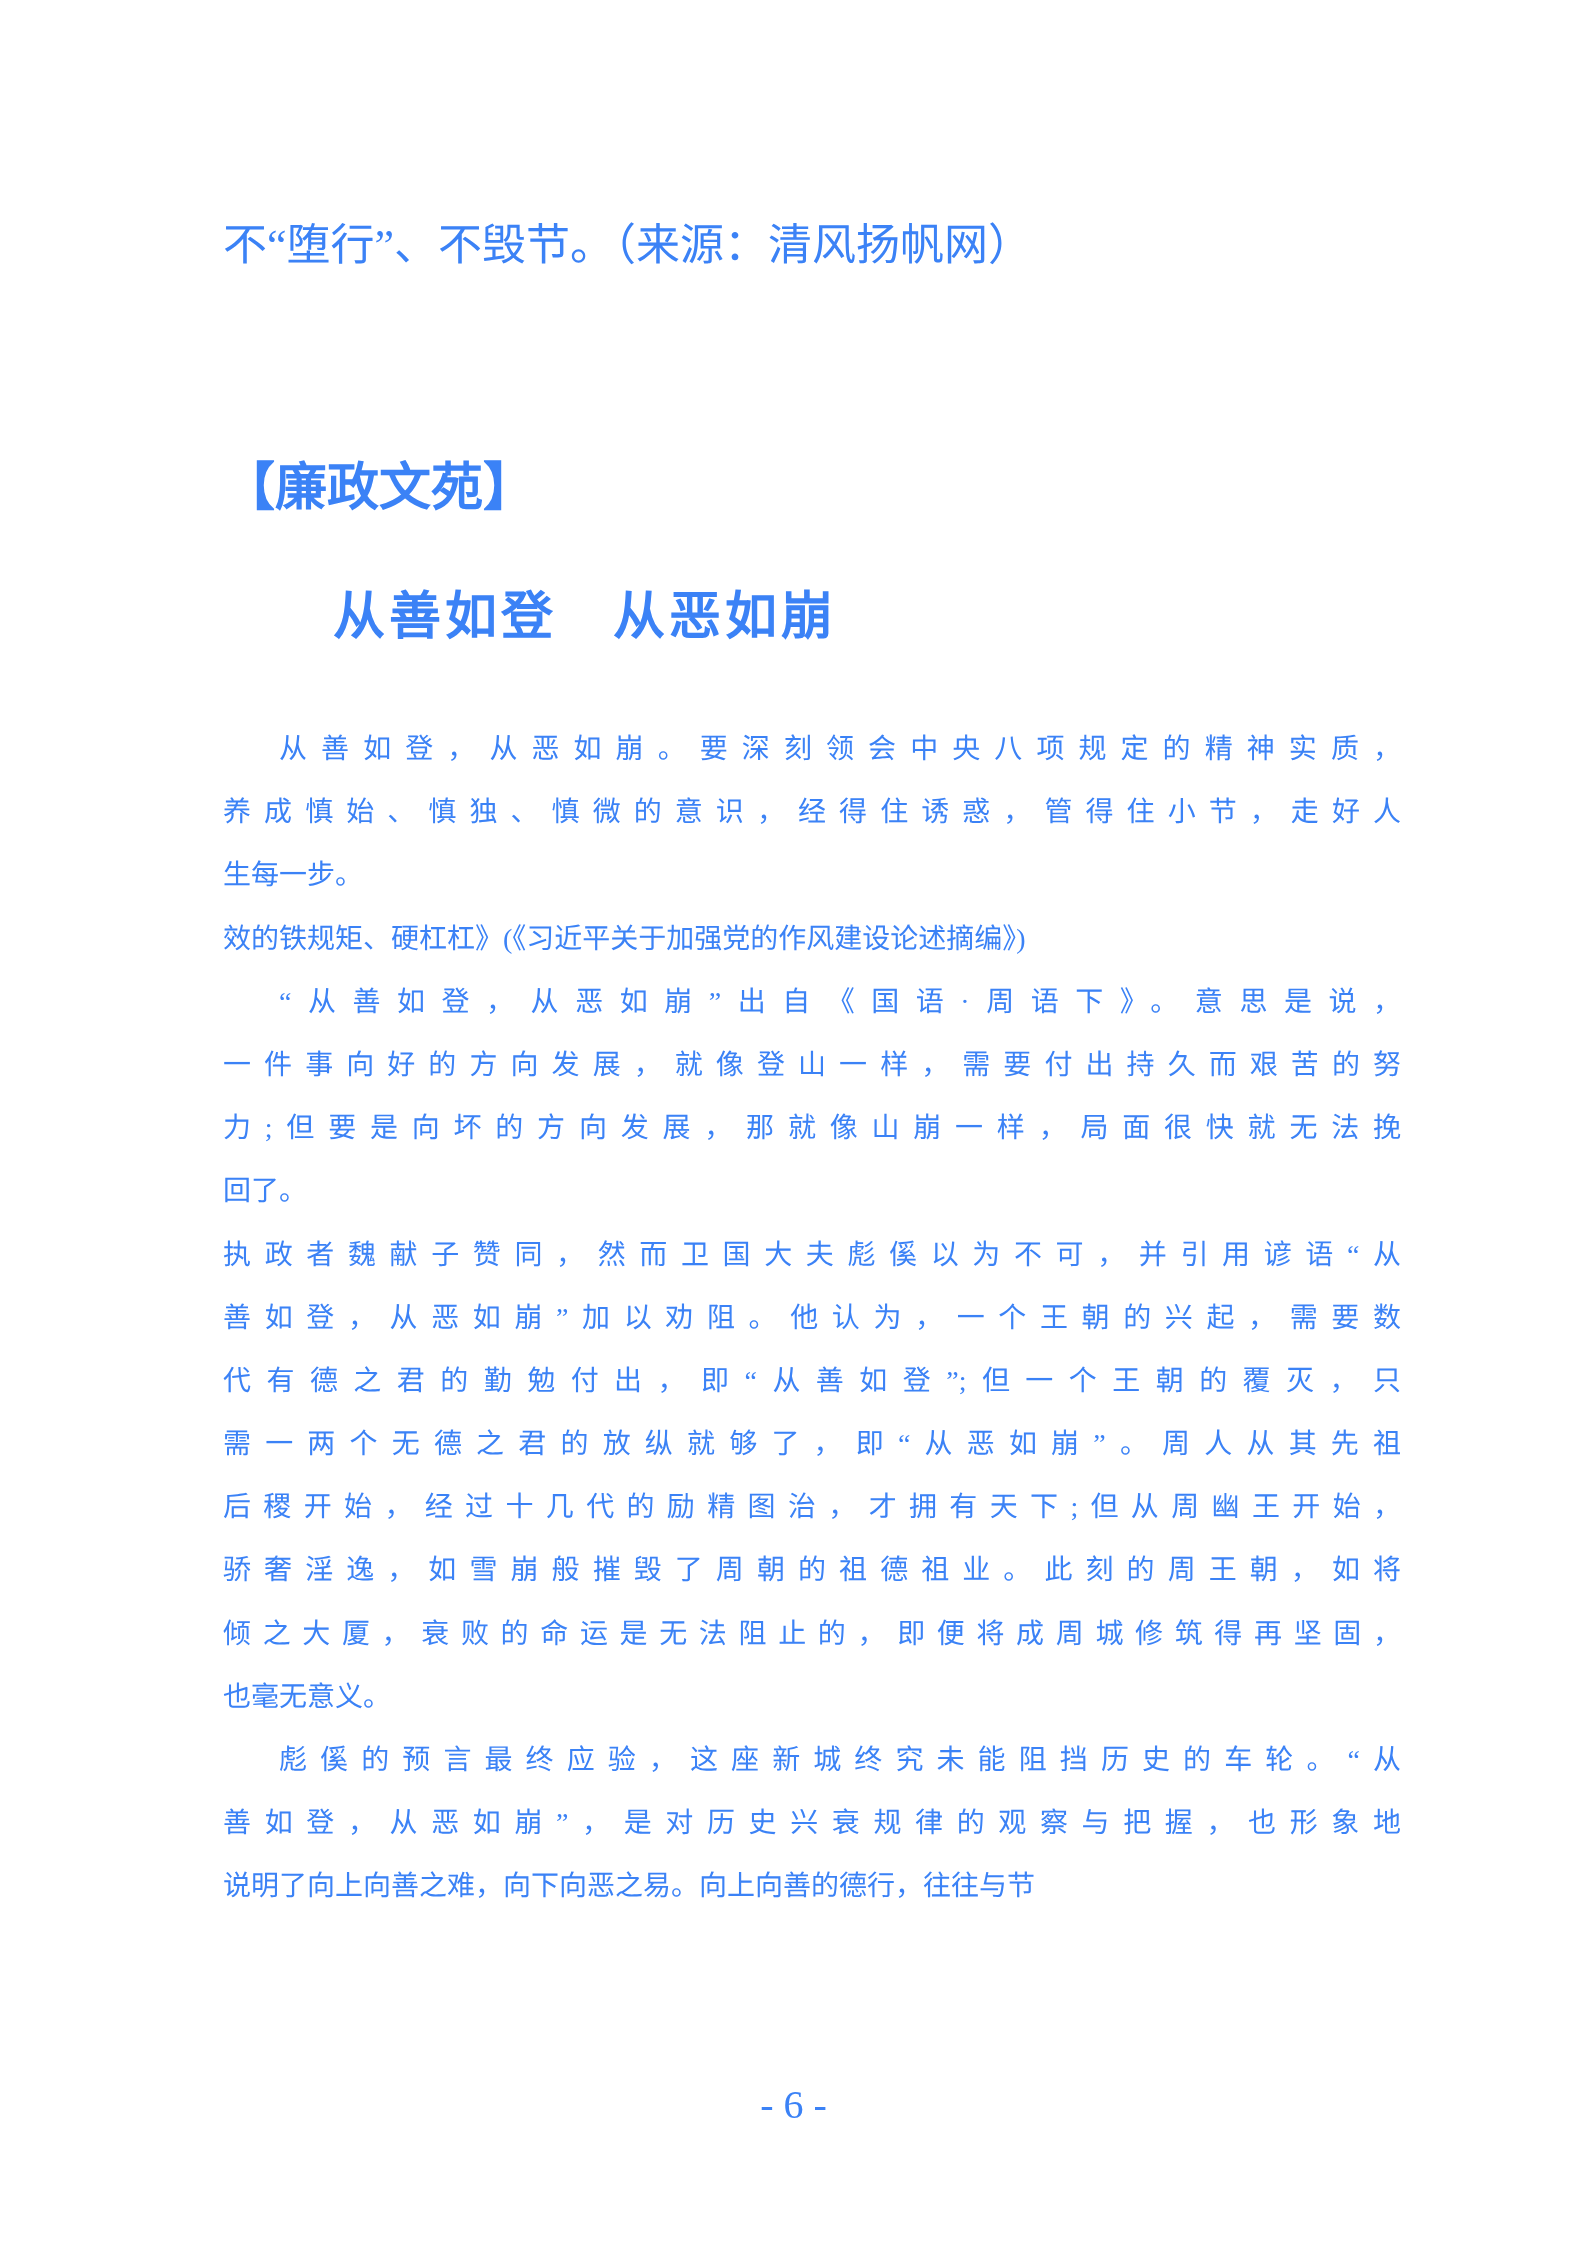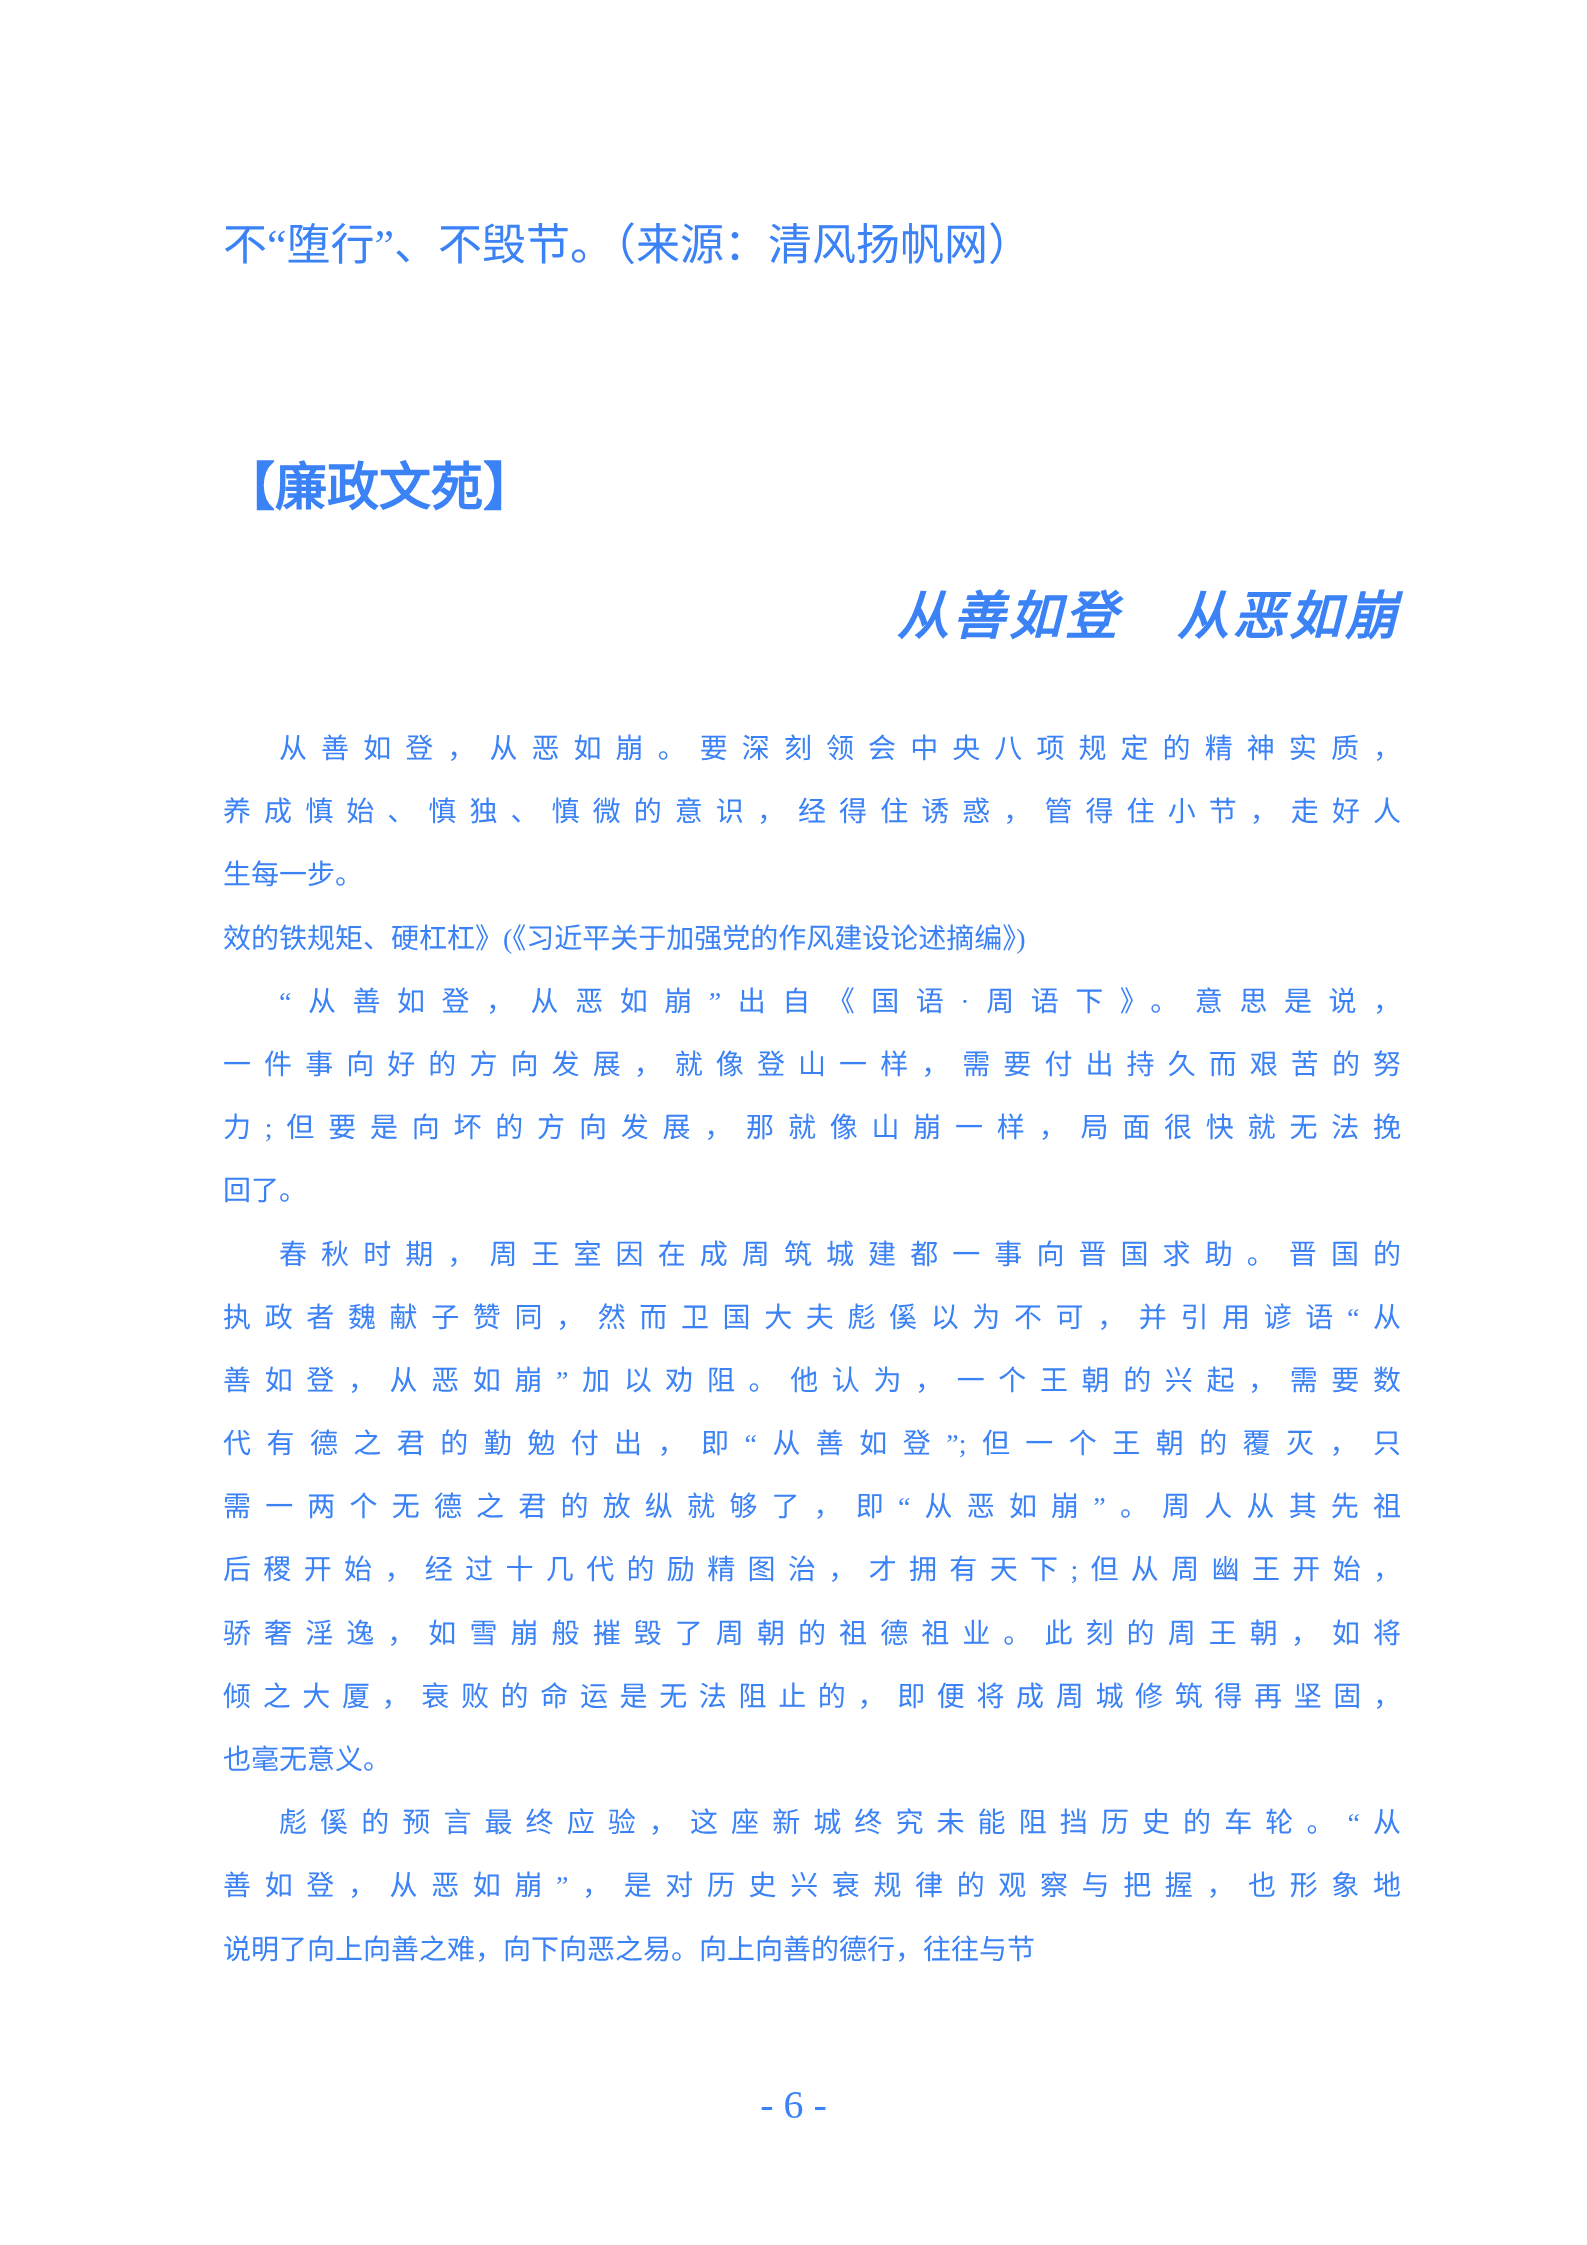--- a/index.html
+++ b/index.html
@@ -37,23 +37,22 @@
     position: absolute;
     top: 581px;
     left: 223px;
     width: 1178px;
     box-sizing: border-box;
     padding-left: 110px;
     font-size: 52px;
     line-height: 72px;
     font-weight: bold;
     letter-spacing: 4px;
-    text-align: right;
+    text-align: left;
     white-space: nowrap;
-    font-style: italic;
   }
   .body-text {
     position: absolute;
     top: 717px;
     left: 223px;
     width: 1178px;
     font-size: 28px;
     line-height: 63.2px;
   }
   .line {
@@ -93,21 +92,20 @@
 
   <div class="body-text">
       <div class="line first">从善如登，从恶如崩。要深刻领会中央八项规定的精神实质，</div>
       <div class="line">养成慎始、慎独、慎微的意识，经得住诱惑，管得住小节，走好人</div>
       <div class="line last">生每一步。</div>
       <div class="line last">效的铁规矩、硬杠杠》(《习近平关于加强党的作风建设论述摘编》)</div>
       <div class="line first">“从善如登，从恶如崩”出自《国语·周语下》。意思是说，</div>
       <div class="line">一件事向好的方向发展，就像登山一样，需要付出持久而艰苦的努</div>
       <div class="line">力;但要是向坏的方向发展，那就像山崩一样，局面很快就无法挽</div>
       <div class="line last">回了。</div>
-      <div class="line first">春秋时期，周王室因在成周筑城建都一事向晋国求助。晋国的</div>
       <div class="line">执政者魏献子赞同，然而卫国大夫彪傒以为不可，并引用谚语“从</div>
       <div class="line">善如登，从恶如崩”加以劝阻。他认为，一个王朝的兴起，需要数</div>
       <div class="line">代有德之君的勤勉付出，即“从善如登”;但一个王朝的覆灭，只</div>
       <div class="line">需一两个无德之君的放纵就够了，即“从恶如崩”。周人从其先祖</div>
       <div class="line">后稷开始，经过十几代的励精图治，才拥有天下;但从周幽王开始，</div>
       <div class="line">骄奢淫逸，如雪崩般摧毁了周朝的祖德祖业。此刻的周王朝，如将</div>
       <div class="line">倾之大厦，衰败的命运是无法阻止的，即便将成周城修筑得再坚固，</div>
       <div class="line last">也毫无意义。</div>
       <div class="line first">彪傒的预言最终应验，这座新城终究未能阻挡历史的车轮。“从</div>
       <div class="line">善如登，从恶如崩”，是对历史兴衰规律的观察与把握，也形象地</div>

